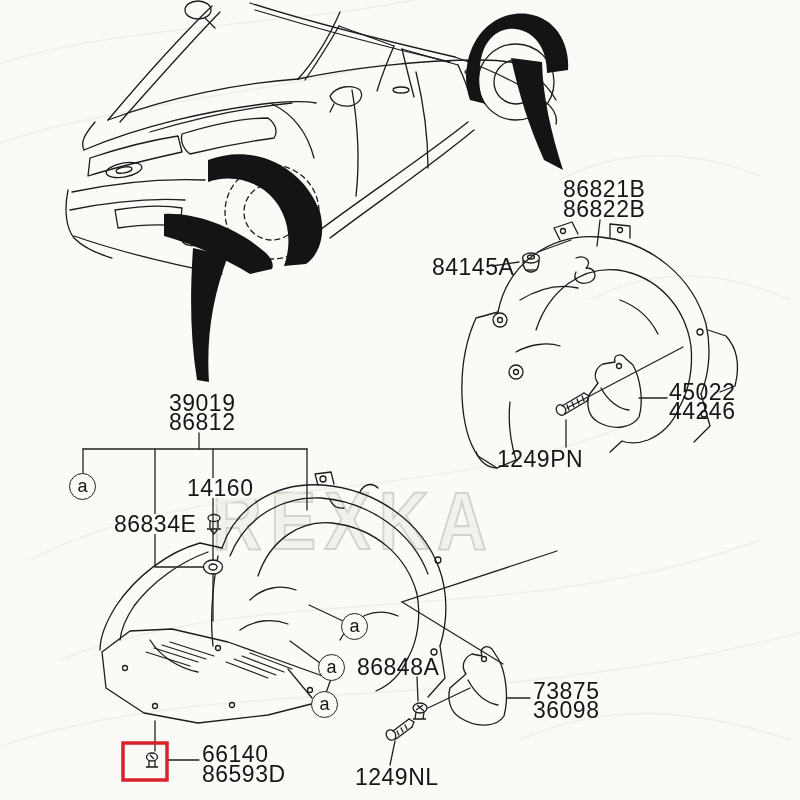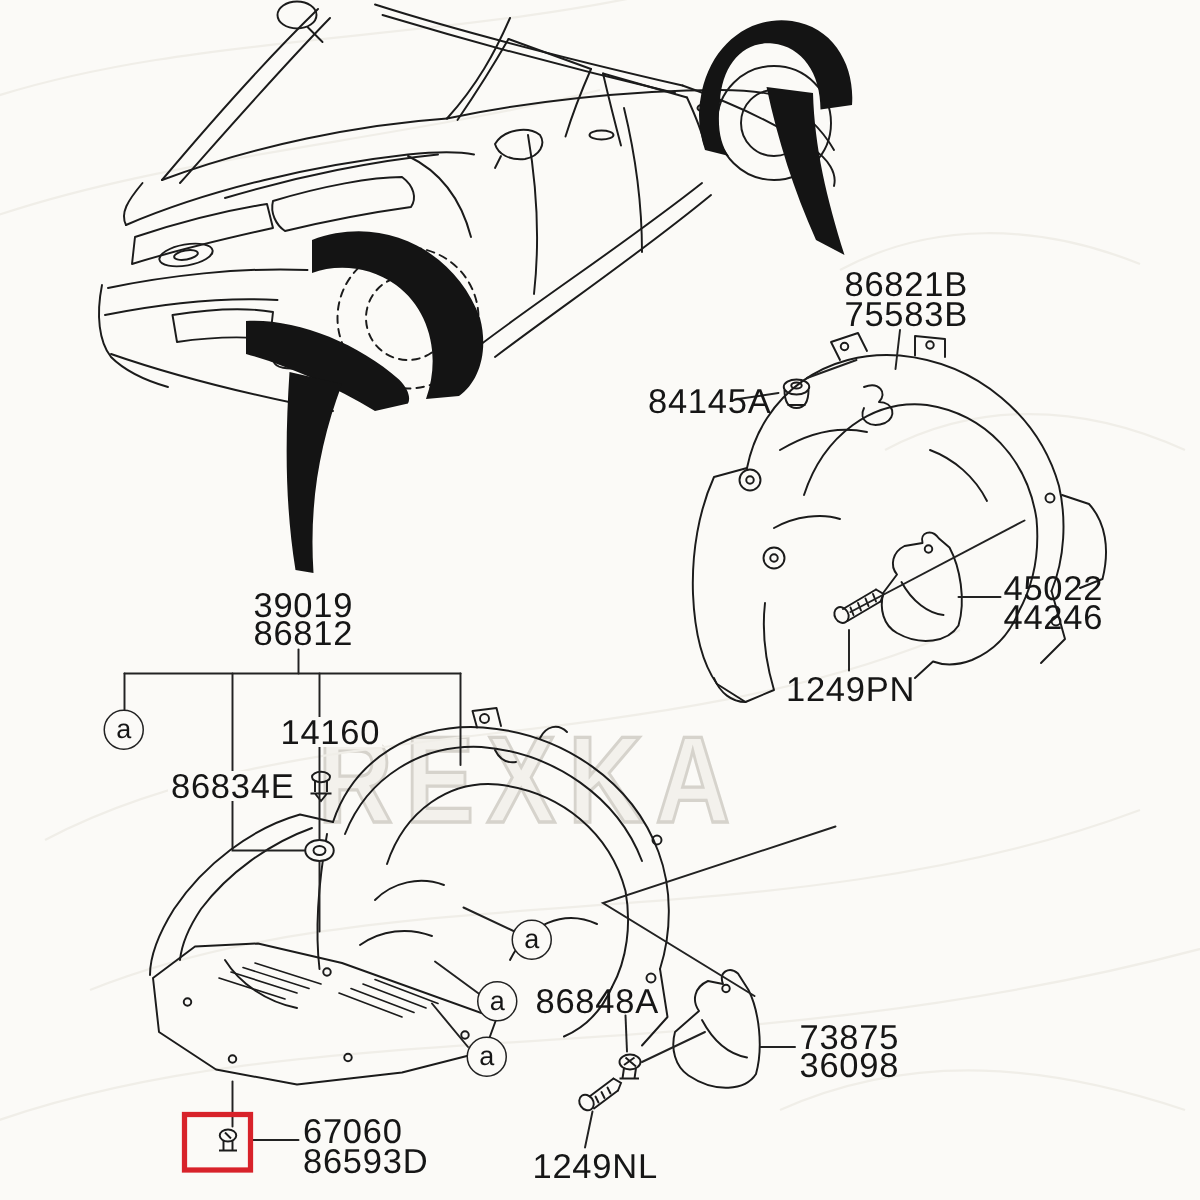--- a/index.html
+++ b/index.html
@@ -254,34 +254,34 @@
       <path d="M538,252 L571,240"></path>
       <path d="M567,408 L683,347"></path>
       <path d="M566,420 L566,447"></path>
       <path d="M639,398 L667,398"></path>
     </g>
 
     <rect x="123" y="743" width="44" height="37" fill="none" stroke="#d8222a" stroke-width="3.5"></rect>
   </svg>
 
   <div class="lbl" style="left:563px;top:179px">86821B</div>
-  <div class="lbl" style="left:563px;top:199px">75583B</div>
+  <div class="lbl" style="left:563px;top:199px">86822B</div>
   <div class="lbl" style="left:432px;top:257px">84145A</div>
   <div class="lbl" style="left:669px;top:382px">45022</div>
   <div class="lbl" style="left:669px;top:401px">44246</div>
-  <div class="lbl" style="left:524px;top:449px">1249PN</div>
+  <div class="lbl" style="left:497px;top:449px">1249PN</div>
   <div class="lbl" style="left:169px;top:393px">39019</div>
   <div class="lbl" style="left:169px;top:412px">86812</div>
   <div class="lbl bg" style="left:187px;top:478px">14160</div>
   <div class="lbl bg" style="left:114px;top:514px">86834E</div>
   <div class="lbl" style="left:357px;top:657px">86848A</div>
   <div class="lbl" style="left:533px;top:681px">73875</div>
   <div class="lbl" style="left:533px;top:700px">36098</div>
   <div class="lbl" style="left:355px;top:767px">1249NL</div>
-  <div class="lbl" style="left:202px;top:744px">67060</div>
+  <div class="lbl" style="left:202px;top:744px">66140</div>
   <div class="lbl" style="left:202px;top:764px">86593D</div>
 
   <div class="callout" style="left:69px;top:473px">
     <span>a</span>
   </div>
   <div class="callout" style="left:341px;top:613px">
     <span>a</span>
   </div>
   <div class="callout" style="left:318px;top:654px">
     <span>a</span>

